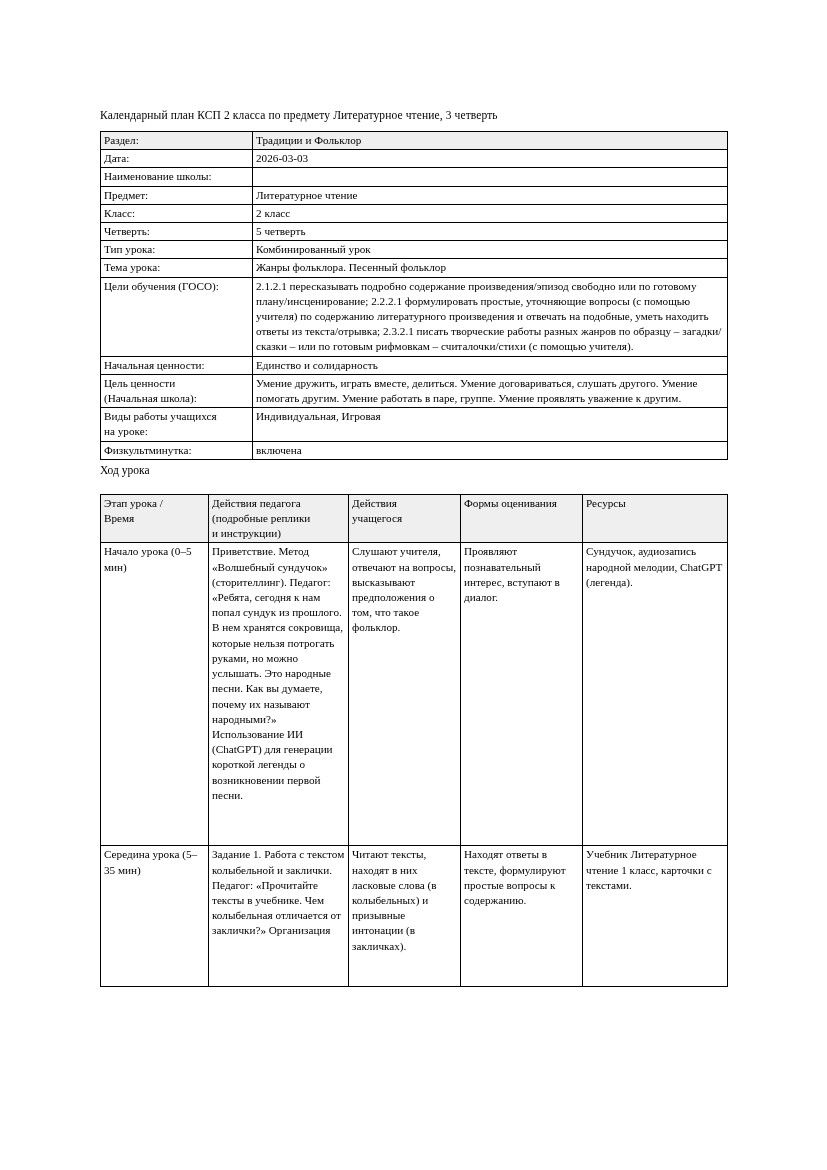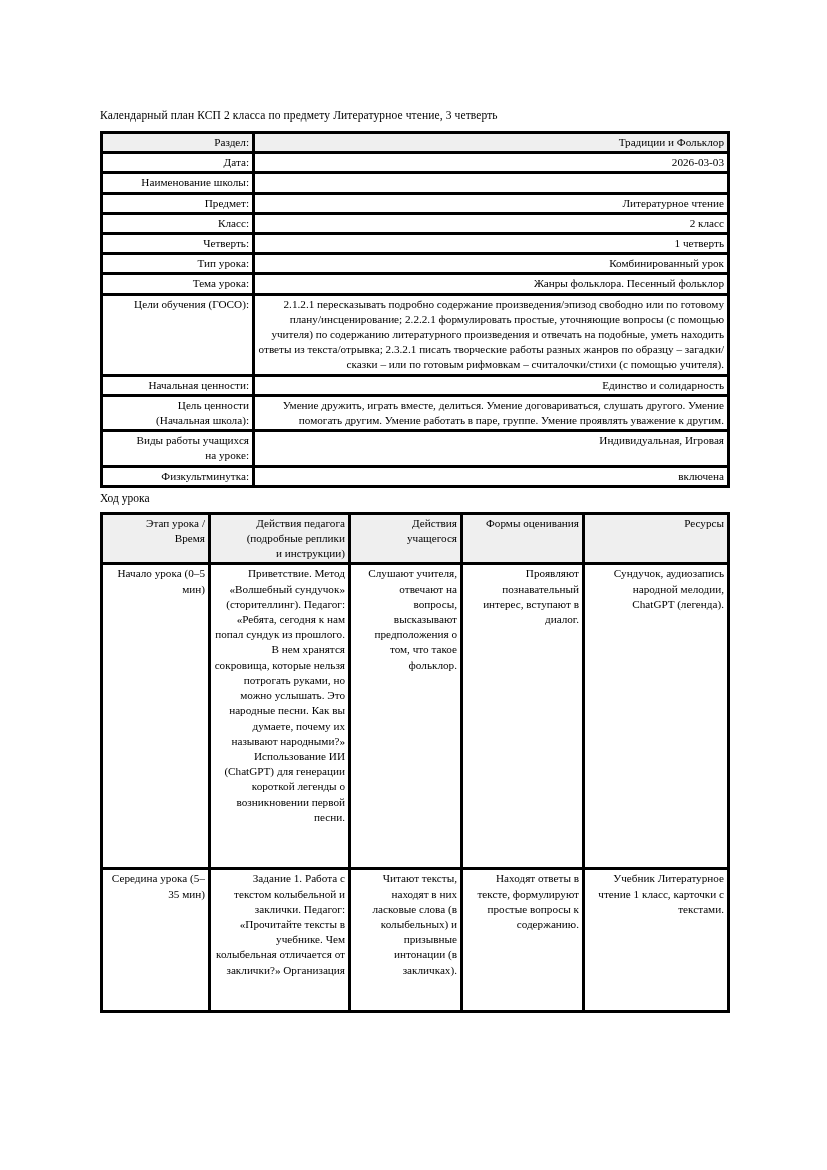--- a/index.html
+++ b/index.html
@@ -26,35 +26,35 @@
   .doc-title {
     font-size: 11.5px;
     line-height: 15px;
     margin: 8px 0 8px 0;
     white-space: nowrap;
     letter-spacing: 0.01em;
   }
   .section-label {
     font-size: 11.5px;
     line-height: 15px;
-    margin: 3px 0 6px 0;
+    margin: 3px 0 16px 0;
   }
   table {
     border-collapse: collapse;
     width: 627px;
     table-layout: fixed;
     font-size: 11.2px;
     line-height: 15.2px;
   }
   table td, table th {
-    border: 3px solid #000000;
+    border: 1px solid #000000;
     vertical-align: top;
     padding: 1px 3px 1px 3px;
     font-weight: normal;
-    text-align: right;
+    text-align: left;
     word-wrap: break-word;
     overflow-wrap: break-word;
     hyphens: none;
   }
   
   .info-table col.c-label { width: 152px; }
   .info-table col.c-value { width: 475px; }
   .info-table tr.shaded td { background: #efefef; }
   .info-table td { height: 14px; }
   .cell-multiline { white-space: pre-line; }
@@ -104,21 +104,21 @@
         <tr>
           <td class="cell-multiline">Предмет:</td>
           <td class="cell-multiline">Литературное чтение</td>
         </tr>
         <tr>
           <td class="cell-multiline">Класс:</td>
           <td class="cell-multiline">2 класс</td>
         </tr>
         <tr>
           <td class="cell-multiline">Четверть:</td>
-          <td class="cell-multiline">1 четверть</td>
+          <td class="cell-multiline">5 четверть</td>
         </tr>
         <tr>
           <td class="cell-multiline">Тип урока:</td>
           <td class="cell-multiline">Комбинированный урок</td>
         </tr>
         <tr>
           <td class="cell-multiline">Тема урока:</td>
           <td class="cell-multiline">Жанры фольклора. Песенный фольклор</td>
         </tr>
         <tr>

